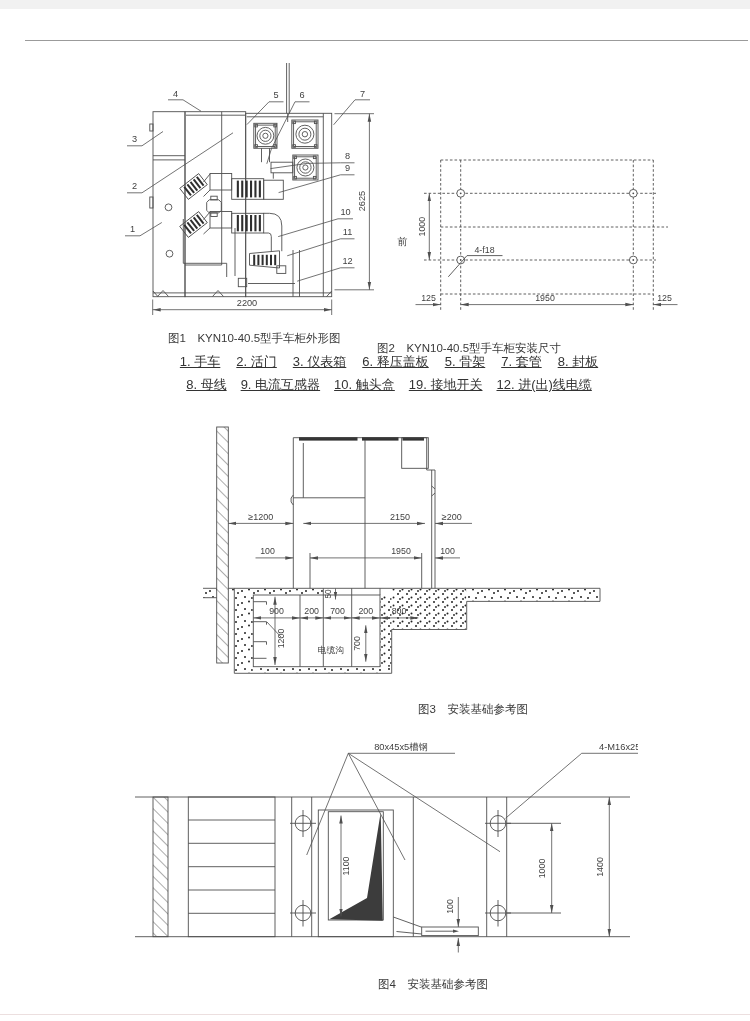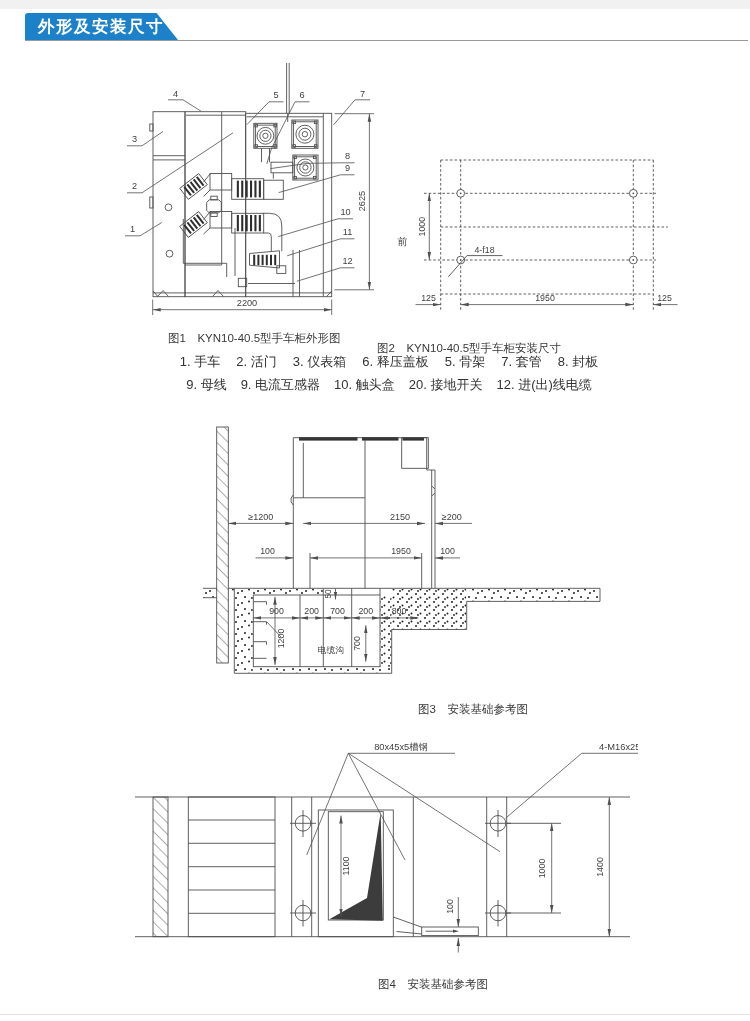--- a/index.html
+++ b/index.html
@@ -7,37 +7,34 @@
         font-family:"Liberation Sans",sans-serif;color:#3f3f3f;}
   .top-strip{position:absolute;left:0;top:0;width:750px;height:9px;background:#f1f1f1;}
   .rule{position:absolute;left:25px;top:39.6px;width:723px;height:1.6px;background:#9b9b9b;}
   .banner{position:absolute;left:25px;top:13px;width:153px;height:27px;background:#1c81c9;
           clip-path:polygon(0 0,86% 0,100% 100%,0 100%);border-top-left-radius:3px;z-index:2;}
   .banner span{display:block;line-height:27px;padding-left:13px;color:#fff;font-size:16.5px;
           font-weight:bold;letter-spacing:1.5px;}
   .cap{position:absolute;font-size:11.5px;color:#3a3a3a;white-space:pre;}
   .legend-row{position:absolute;left:0;width:750px;display:flex;justify-content:center;
           font-size:13px;color:#333;}
-  .legend-row span{white-space:pre;}
+  .legend-row span{white-space:pre;text-decoration:underline;}
   .lr1{top:353px;gap:16px;padding-left:14px;}
   .lr2{top:376px;gap:14px;padding-left:14px;}
   .cap-center{position:absolute;left:0;width:750px;text-align:center;font-size:11.5px;color:#3a3a3a;white-space:pre;}
   svg{position:absolute;}
   svg text{font-family:"Liberation Sans",sans-serif;fill:#3f3f3f;}
   .bottom-line{position:absolute;left:0;top:1013.6px;width:750px;height:1.2px;background:#ecdfdf;}
 </style>
 </head>
 <body>
 
 <div class="page">
   <div class="top-strip"></div>
   <div class="rule"></div>
-  <div class="banner">
-    <span>外形及安装尺寸</span>
-  </div>
 
   <svg style="left:115px;top:58px;" width="285" height="276" viewBox="115 58 285 276">
     <defs>
       <marker id="m1" viewBox="0 0 10 6" refX="10" refY="3" markerWidth="10" markerHeight="6" orient="auto-start-reverse">
         <path d="M0,0.8 L10,3 L0,5.2 Z" fill="#4f4f4f"></path>
       </marker>
     </defs>
     <g stroke="#4f4f4f" stroke-width="0.9" fill="none">
 
       <rect x="153" y="111.7" width="32" height="185"></rect>
@@ -242,24 +239,24 @@
   <div class="legend-row lr1">
     <span>1. 手车</span>
     <span>2. 活门</span>
     <span>3. 仪表箱</span>
     <span>6. 释压盖板</span>
     <span>5. 骨架</span>
     <span>7. 套管</span>
     <span>8. 封板</span>
   </div>
   <div class="legend-row lr2">
-    <span>9. 母线</span>
+    <span>8. 母线</span>
     <span>9. 电流互感器</span>
     <span>10. 触头盒</span>
-    <span>20. 接地开关</span>
+    <span>19. 接地开关</span>
     <span>12. 进(出)线电缆</span>
   </div>
 
   <svg style="left:185px;top:425px;" width="430" height="290" viewBox="185 425 430 290">
     <defs>
       <marker id="m3" viewBox="0 0 10 6" refX="10" refY="3" markerWidth="10" markerHeight="6" orient="auto-start-reverse">
         <path d="M0,0.8 L10,3 L0,5.2 Z" fill="#4f4f4f"></path>
       </marker>
       <pattern id="hatch3" width="8" height="8" patternUnits="userSpaceOnUse" patternTransform="rotate(-45)">
         <line x1="0" y1="0" x2="0" y2="8" stroke="#666" stroke-width="1.1"></line>

